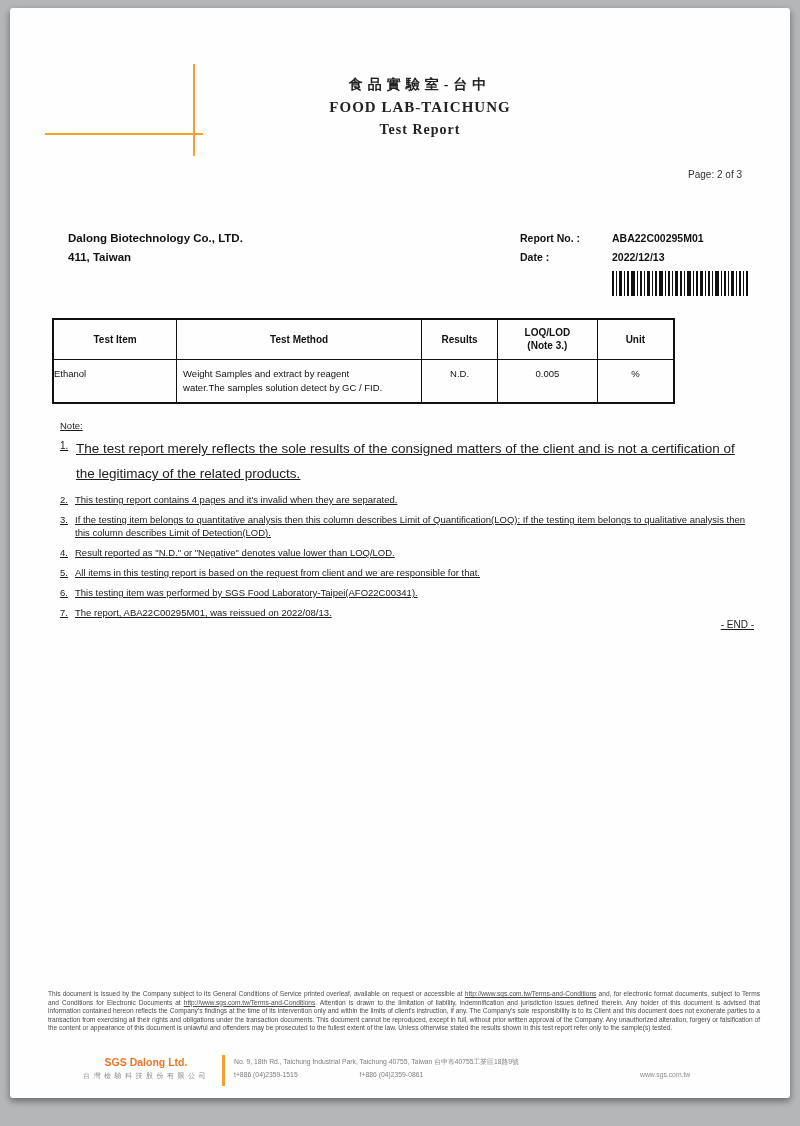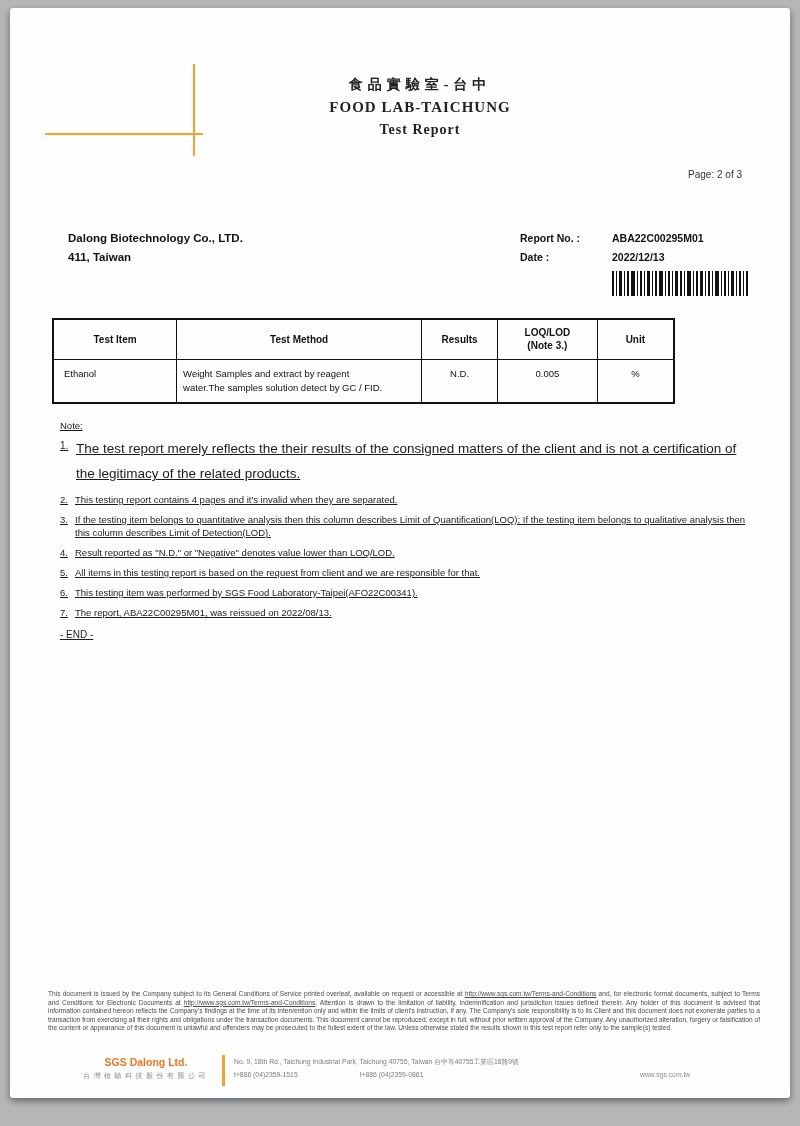--- a/index.html
+++ b/index.html
@@ -37,33 +37,33 @@
   .barcode { position:absolute; left:602px; top:263px; width:136px; height:25px; }
 
   
   table.results { position:absolute; left:42px; top:310px; width:623px;
     border-collapse:collapse; border:2px solid #111; }
   table.results th, table.results td { border:1.5px solid #111; color:#111; }
   table.results th { font-size:10px; font-weight:bold; text-align:center;
     height:40px; white-space:pre-line; line-height:13px; }
   table.results td { font-size:9.5px; vertical-align:top; padding-top:7px; height:44px;
     line-height:14px; }
-  td.c-item   { padding-left:10px;border-radius:14px; }
+  td.c-item   { padding-left:0;border-radius:14px; }
   td.c-method { padding-left:6px; padding-right:4px; white-space:pre-line; }
   td.c-center { text-align:center; }
 
   
   .notes { position:absolute; left:50px; top:412px; width:694px; color:#1c1c1c;text-decoration:underline; }
   .note-label { font-size:9.5px; }
   .note-row { display:flex; margin-top:7px; font-size:9.5px; line-height:13px; }
   .note-row .num { width:15px; flex:0 0 15px; }
   .note-row .txt { flex:1; }
   .note-row.big { font-size:13.5px; line-height:25px; margin-top:5px; }
   .note-row.big .num { width:16px; flex:0 0 16px; font-size:10px; position:relative; top:-3px; }
-  .end-marker { text-align:left; font-size:10px; margin-top:10px; color:#1c1c1c; }
+  .end-marker { text-align:right; font-size:10px; color:#1c1c1c; }
 
   
   .disclaimer { position:absolute; left:38px; top:982px; width:712px;
     font-size:6.6px; line-height:8.6px; color:#4c4c4c; text-align:justify; }
   .disclaimer .lnk { text-decoration:underline; color:#4c4c4c; }
 
   
   .footer-company { position:absolute; left:60px; top:1048px; width:152px; text-align:center; }
   .footer-company .en { color:#ee7623; font-weight:bold; font-size:10.5px; }
   .footer-company .zh { color:#8c8c8c; font-size:7px; letter-spacing:3.5px; margin-top:3px; }
@@ -169,21 +169,21 @@
       <td class="c-center">%</td>
     </tr>
   </tbody>
     </table>
 
   <div class="notes">
     <div class="note-label">Note:</div>
 
     <div class="note-row big">
       <span class="num">1.</span>
-      <span class="txt">The test report merely reflects the their results of the consigned matters of the client and is not a certification of the legitimacy of the related products.</span>
+      <span class="txt">The test report merely reflects the sole results of the consigned matters of the client and is not a certification of the legitimacy of the related products.</span>
     </div>
     <div class="note-row">
       <span class="num">2.</span>
       <span class="txt">This testing report contains 4 pages and it's invalid when they are separated.</span>
     </div>
     <div class="note-row">
       <span class="num">3.</span>
       <span class="txt">If the testing item belongs to quantitative analysis then this column describes Limit of Quantification(LOQ); If the testing item belongs to qualitative analysis then this column describes Limit of Detection(LOD).</span>
     </div>
     <div class="note-row">

